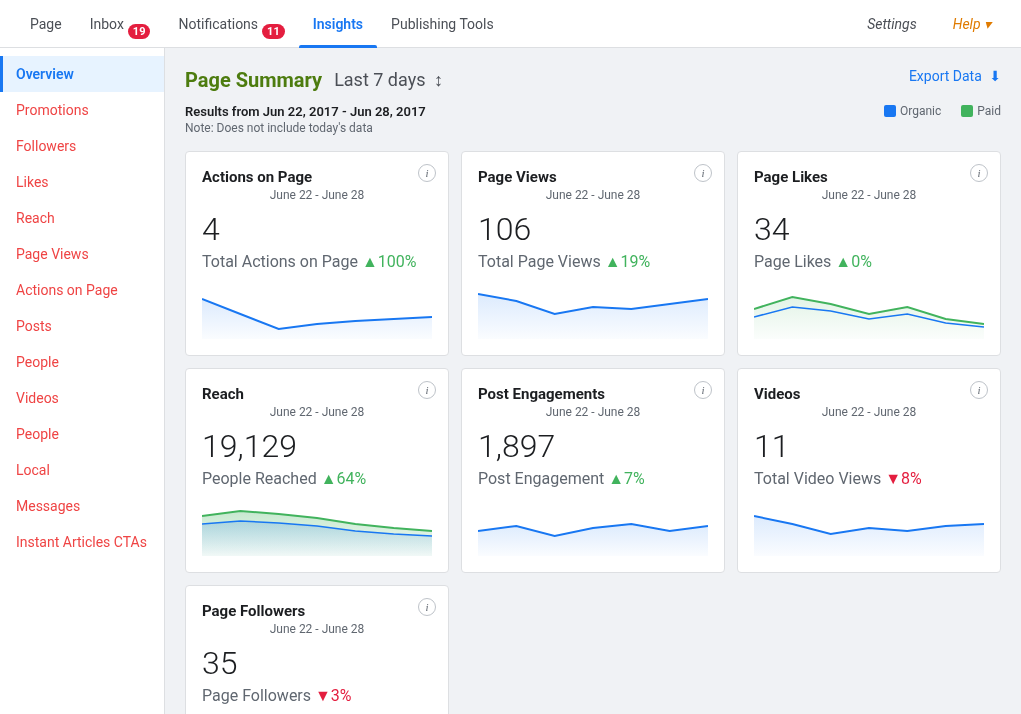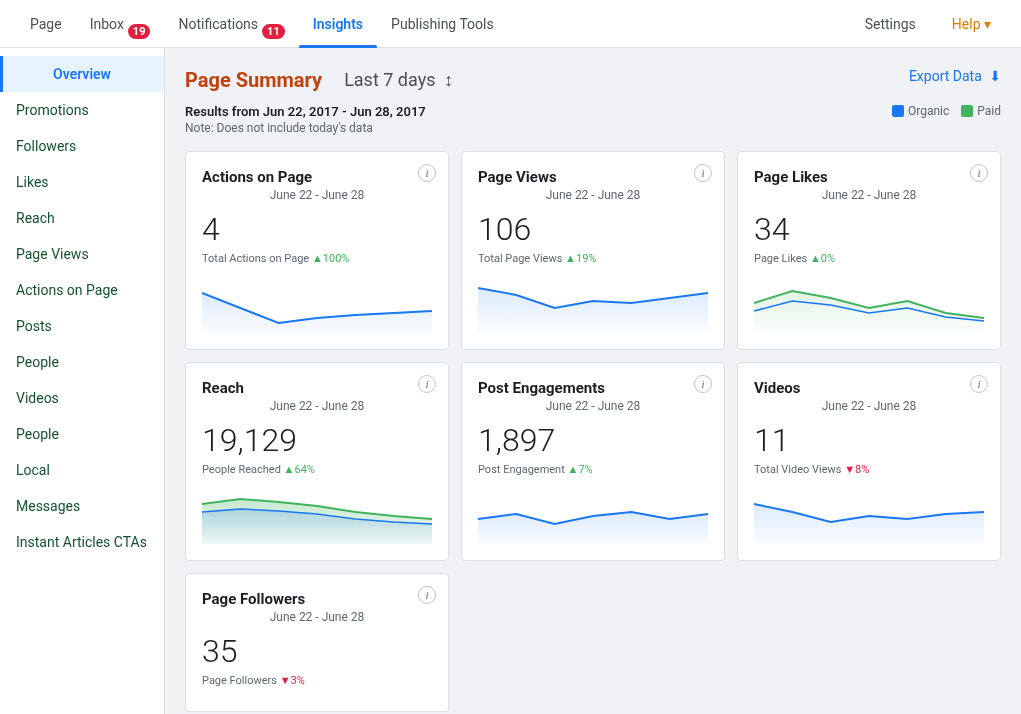--- a/index.html
+++ b/index.html
@@ -18,64 +18,64 @@
     .top-nav-item.active { color: #1877f2; font-weight: 600; }
     .top-nav-item.active::after {
       content: ''; position: absolute; bottom: 0; left: 0; right: 0;
       height: 3px; background: #1877f2; border-radius: 2px 2px 0 0;
     }
     .top-nav-badge {
       background: #e41e3f; color: #fff; font-size: 11px; font-weight: bold;
       border-radius: 10px; padding: 1px 5px; margin-left: 4px; min-width: 18px; text-align: center; margin-top: 16px;
     }
     .top-nav-right { margin-left: auto; display: flex; align-items: center; gap: 8px; }
-    .top-nav-right .top-nav-item { color: #4b4f56; }
+    .top-nav-right .top-nav-item { color: #4b4f56; font-style: italic; }
     .top-nav-right .help-item { color: #e07b00; }
 
     
     .layout { display: flex; min-height: calc(100vh - 48px); }
 
     
     .sidebar {
       width: 165px; background: #fff; border-right: 1px solid #dddfe2;
       padding: 8px 0; flex-shrink: 0;
     }
     .sidebar-item {
-      display: block; padding: 10px 16px; font-size: 14px; color: #14532d;
+      display: block; padding: 10px 16px; font-size: 14px; color: #ef4444;
       cursor: pointer; text-decoration: none;
     }
     .sidebar-item.active {
       background: #e7f3ff; color: #1877f2; font-weight: 600;
-      border-left: 3px solid #1877f2; padding-left: 13px; text-align: center;
+      border-left: 3px solid #1877f2; padding-left: 13px;
     }
 
     
     .main-content { flex: 1; padding: 20px; overflow-y: auto; background: #f0f2f5; }
-    .summary-title { font-size: 20px; font-weight: bold; color: #c2410c; margin-right: 14px; }
+    .summary-title { font-size: 20px; font-weight: bold; color: #4d7c0f; margin-right: 4px; }
     .summary-period { font-size: 18px; color: #4b4f56; cursor: pointer; }
     .summary-period .arrow { margin-left: 4px; }
     .export-btn { color: #1877f2; font-size: 14px; cursor: pointer; }
     .date-range-text { font-size: 13px; font-weight: 600; color: #1c1e21; }
     .date-range-note { font-size: 12px; color: #606770; margin-top: 2px; }
-    .legend { display: flex; align-items: center; gap: 12px; }
+    .legend { display: flex; align-items: center; gap: 20px; }
     .legend-item { display: flex; align-items: center; gap: 4px; font-size: 12px; color: #606770; }
     .legend-dot { width: 12px; height: 12px; border-radius: 2px; }
     .legend-organic { background: #1877f2; }
     .legend-paid { background: #41b35d; }
 
     
     .cards-grid { display: grid; grid-template-columns: repeat(3, 1fr); gap: 12px; margin-bottom: 12px; }
     .card {
       background: #fff; border: 1px solid #dddfe2; border-radius: 4px; padding: 16px;
       position: relative;
     }
     .card-title { font-size: 15px; font-weight: 700; color: #1c1e21; margin-bottom: 2px; }
     .card-period { font-size: 12px; color: #606770; margin-bottom: 8px; text-align: center; }
     .card-value { font-size: 32px; font-weight: 300; color: #1c1e21; margin-bottom: 4px; }
-    .card-subtitle { font-size: 11px; color: #606770; margin-bottom: 8px; }
+    .card-subtitle { font-size: 16px; color: #606770; margin-bottom: 8px; }
     .card-info-icon {
       position: absolute; top: 12px; right: 12px; width: 18px; height: 18px;
       border-radius: 50%; border: 1px solid #bec3c9; display: flex; align-items: center;
       justify-content: center; font-size: 11px; color: #606770; cursor: pointer;
       font-style: italic; font-family: serif;
     }
     .trend-up { color: #41b35d; }
     .trend-down { color: #e41e3f; }
     .trend-neutral { color: #41b35d; }
 

